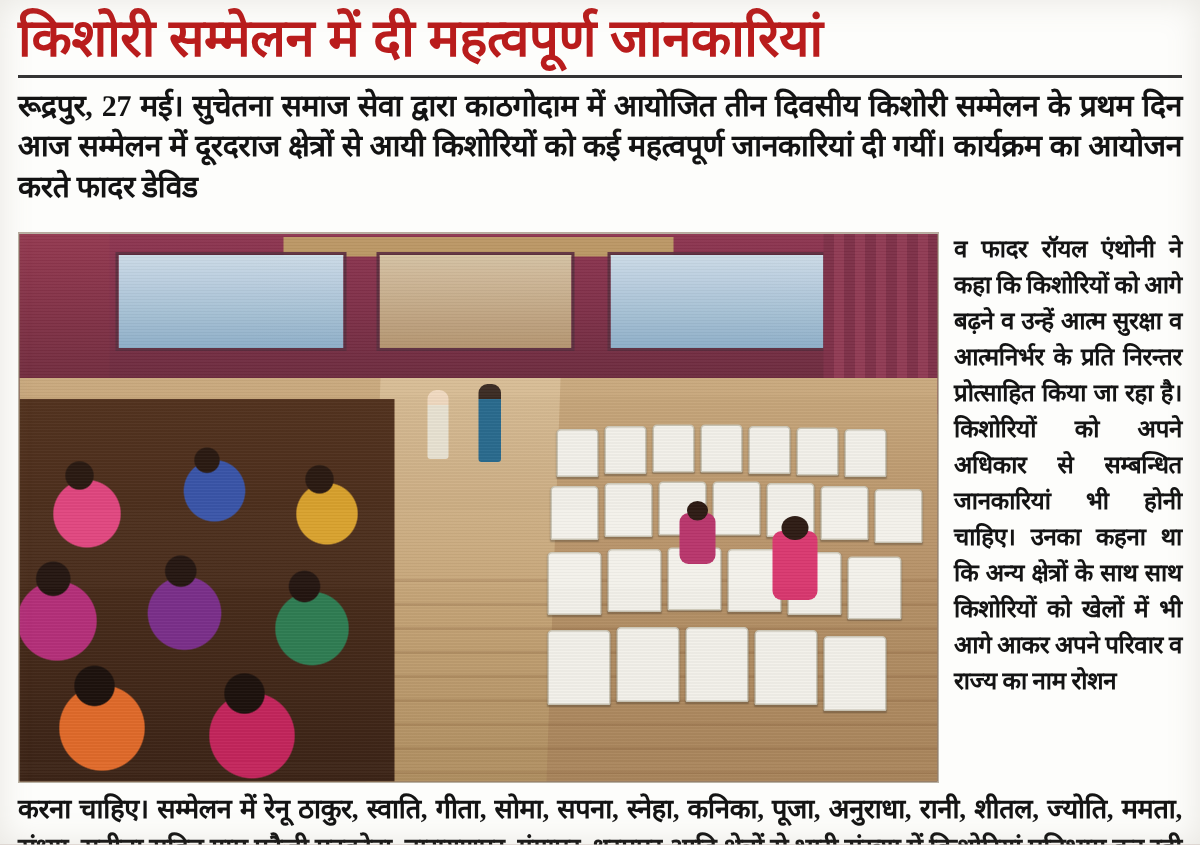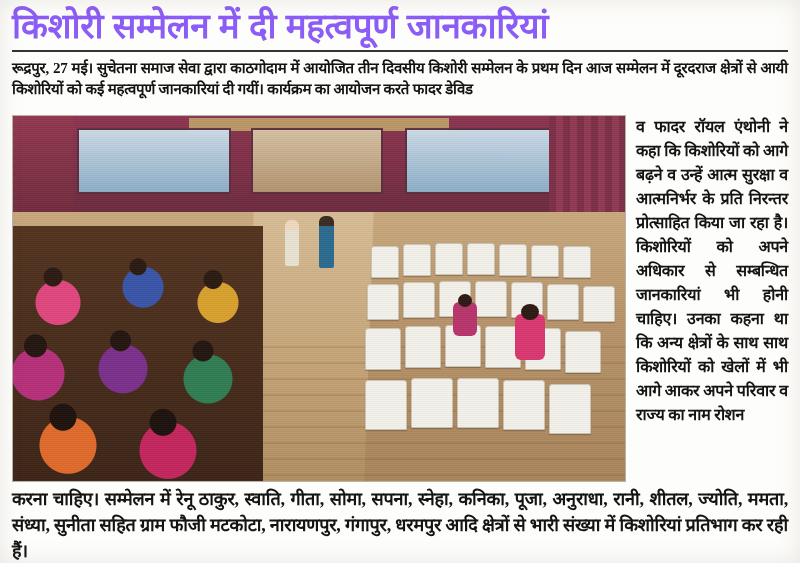--- a/index.html
+++ b/index.html
@@ -20,34 +20,34 @@
     background: #fdfdfb;
     box-sizing: border-box;
     padding: 4px 10px 0 10px;
   }
   .headline {
     font-family: "Liberation Sans", sans-serif;
     font-weight: bold;
     font-size: 35px;
     line-height: 1.15;
     letter-spacing: -0.3px;
-    color: #8b5cf6;
+    color: #b91c1c;
     text-align: left;
     margin: 2px 0 4px 2px;
     white-space: nowrap;
   }
   .rule {
     height: 2px;
     background: #111;
     margin: 2px 2px 6px 2px;
     opacity: 0.85;
   }
   .lede {
     font-family: "Liberation Serif", serif;
-    font-size: 15px;
+    font-size: 20px;
     font-weight: bold;
     line-height: 1.35;
     color: #131313;
     text-align: justify;
     margin: 0 2px 6px 2px;
     letter-spacing: -0.2px;
   }
   .body-wrap {
     position: relative;
     margin: 14px 2px;

